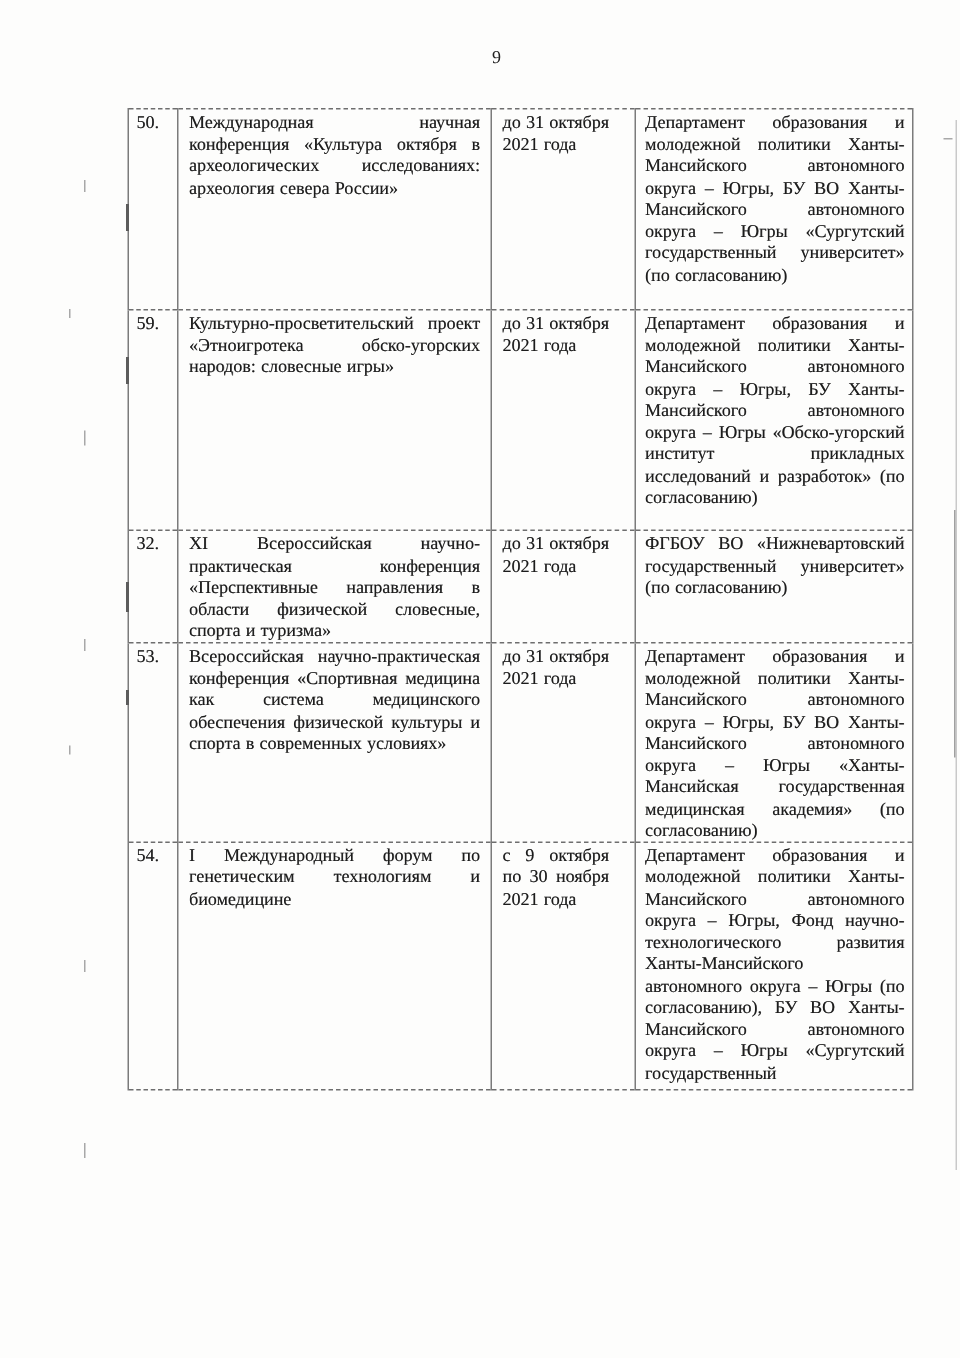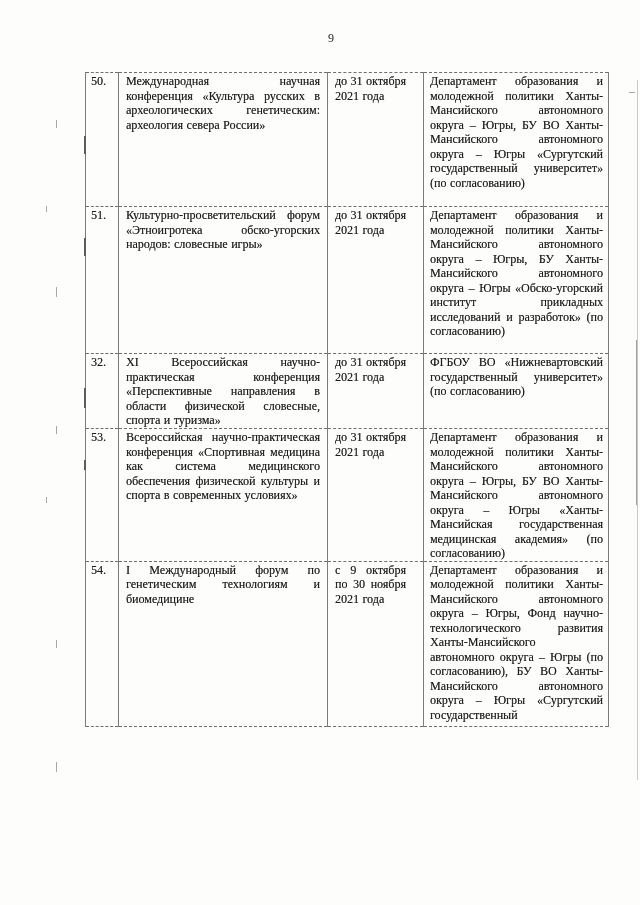--- a/index.html
+++ b/index.html
@@ -67,27 +67,27 @@
   <table class="doc-table">
     <colgroup>
       <col style="width:33px">
       <col style="width:209px">
       <col style="width:96px">
       <col style="width:185px">
     </colgroup>
     <tbody>
       <tr class="r1">
         <td class="c-num">50.</td>
-        <td class="c-name">Международная научная конференция «Культура русских в археологических генетическим: археология севера России»</td>
+        <td class="c-name">Международная научная конференция «Культура октября в археологических исследованиях: археология севера России»</td>
         <td class="c-date">до 31 октября 2021 года</td>
         <td class="c-org">Департамент образования и молодежной политики Ханты-Мансийского автономного округа – Югры, БУ ВО Ханты-Мансийского автономного округа – Югры «Сургутский государственный университет» (по согласованию)</td>
       </tr>
       <tr class="r2">
-        <td class="c-num">51.</td>
-        <td class="c-name">Культурно-просветительский форум «Этноигротека обско-угорских народов: словесные игры»</td>
+        <td class="c-num">59.</td>
+        <td class="c-name">Культурно-просветительский проект «Этноигротека обско-угорских народов: словесные игры»</td>
         <td class="c-date">до 31 октября 2021 года</td>
         <td class="c-org">Департамент образования и молодежной политики Ханты-Мансийского автономного округа – Югры, БУ Ханты-Мансийского автономного округа – Югры «Обско-угорский институт прикладных исследований и разработок» (по согласованию)</td>
       </tr>
       <tr class="r3">
         <td class="c-num">32.</td>
         <td class="c-name">XI Всероссийская научно-практическая конференция «Перспективные направления в области физической словесные, спорта и туризма»</td>
         <td class="c-date">до 31 октября 2021 года</td>
         <td class="c-org">ФГБОУ ВО «Нижневартовский государственный университет» (по согласованию)</td>
       </tr>
       <tr class="r4">

